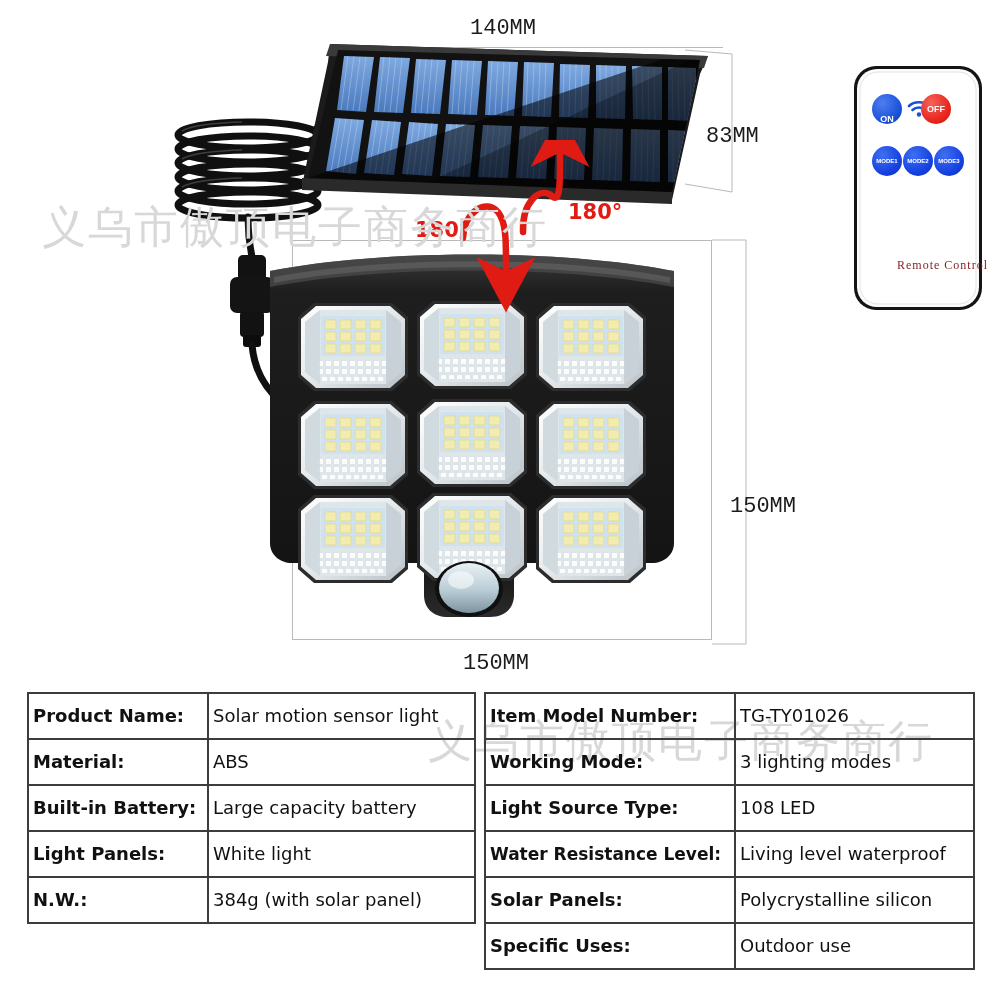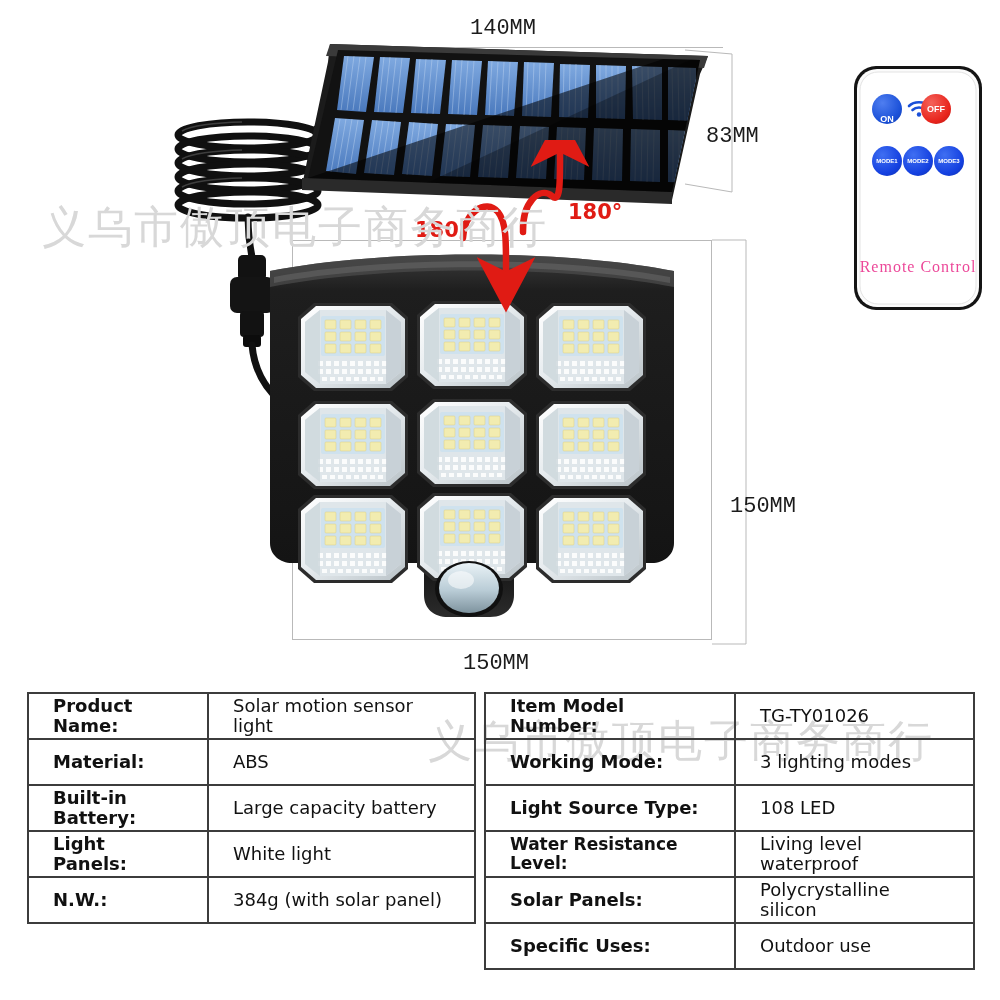--- a/index.html
+++ b/index.html
@@ -65,21 +65,21 @@
   .spec-table {
     position: absolute;
     border-collapse: collapse;
     table-layout: fixed;
     z-index: 50;
     background: transparent;
   }
   .spec-table td {
     border: 2px solid #3c3c3c;
     height: 46px;
-    padding: 0 24px;
+    padding: 0 4px;
     font-family: "DejaVu Sans", sans-serif;
     font-size: 18px;
     color: #111;
     vertical-align: middle;
     line-height: 1.1;
     background: transparent;
   }
   .spec-table td.k { font-weight: bold; }
   .spec-table td.v { font-weight: normal; }
 
@@ -438,22 +438,22 @@
                 display:flex;align-items:center;justify-content:center;">
       <span style="color:#fff;font-size:6px;font-weight:bold;font-family:'Liberation Sans',sans-serif;">MODE2</span>
     </div>
     <div style="position:absolute;left:86px;top:84px;width:30px;height:30px;border-radius:50%;
                 background:radial-gradient(circle at 35% 30%, #3f6ff2, #1440e0 65%, #0f2fa6);
                 display:flex;align-items:center;justify-content:center;">
       <span style="color:#fff;font-size:6px;font-weight:bold;font-family:'Liberation Sans',sans-serif;">MODE3</span>
     </div>
 
     
-    <div style="position:absolute;left:0;top:196px;width:140px;text-align:center;
-                font-family:'Liberation Serif',serif;font-size:16px;color:#ec4899;letter-spacing:1px;">Remote Control</div>
+    <div style="position:absolute;left:0;top:196px;width:140px;text-align:right;
+                font-family:'Liberation Serif',serif;font-size:12px;color:#7f1d1d;letter-spacing:1px;">Remote Control</div>
   </div>
 
   <div class="watermark" id="wm-top">义乌市傲顶电子商务商行</div>
   <div class="watermark" id="wm-bot">义乌市傲顶电子商务商行</div>
 
   <table class="spec-table" id="table-left">
     <colgroup>
         <col class="c1">
         <col class="c2">
       </colgroup>

